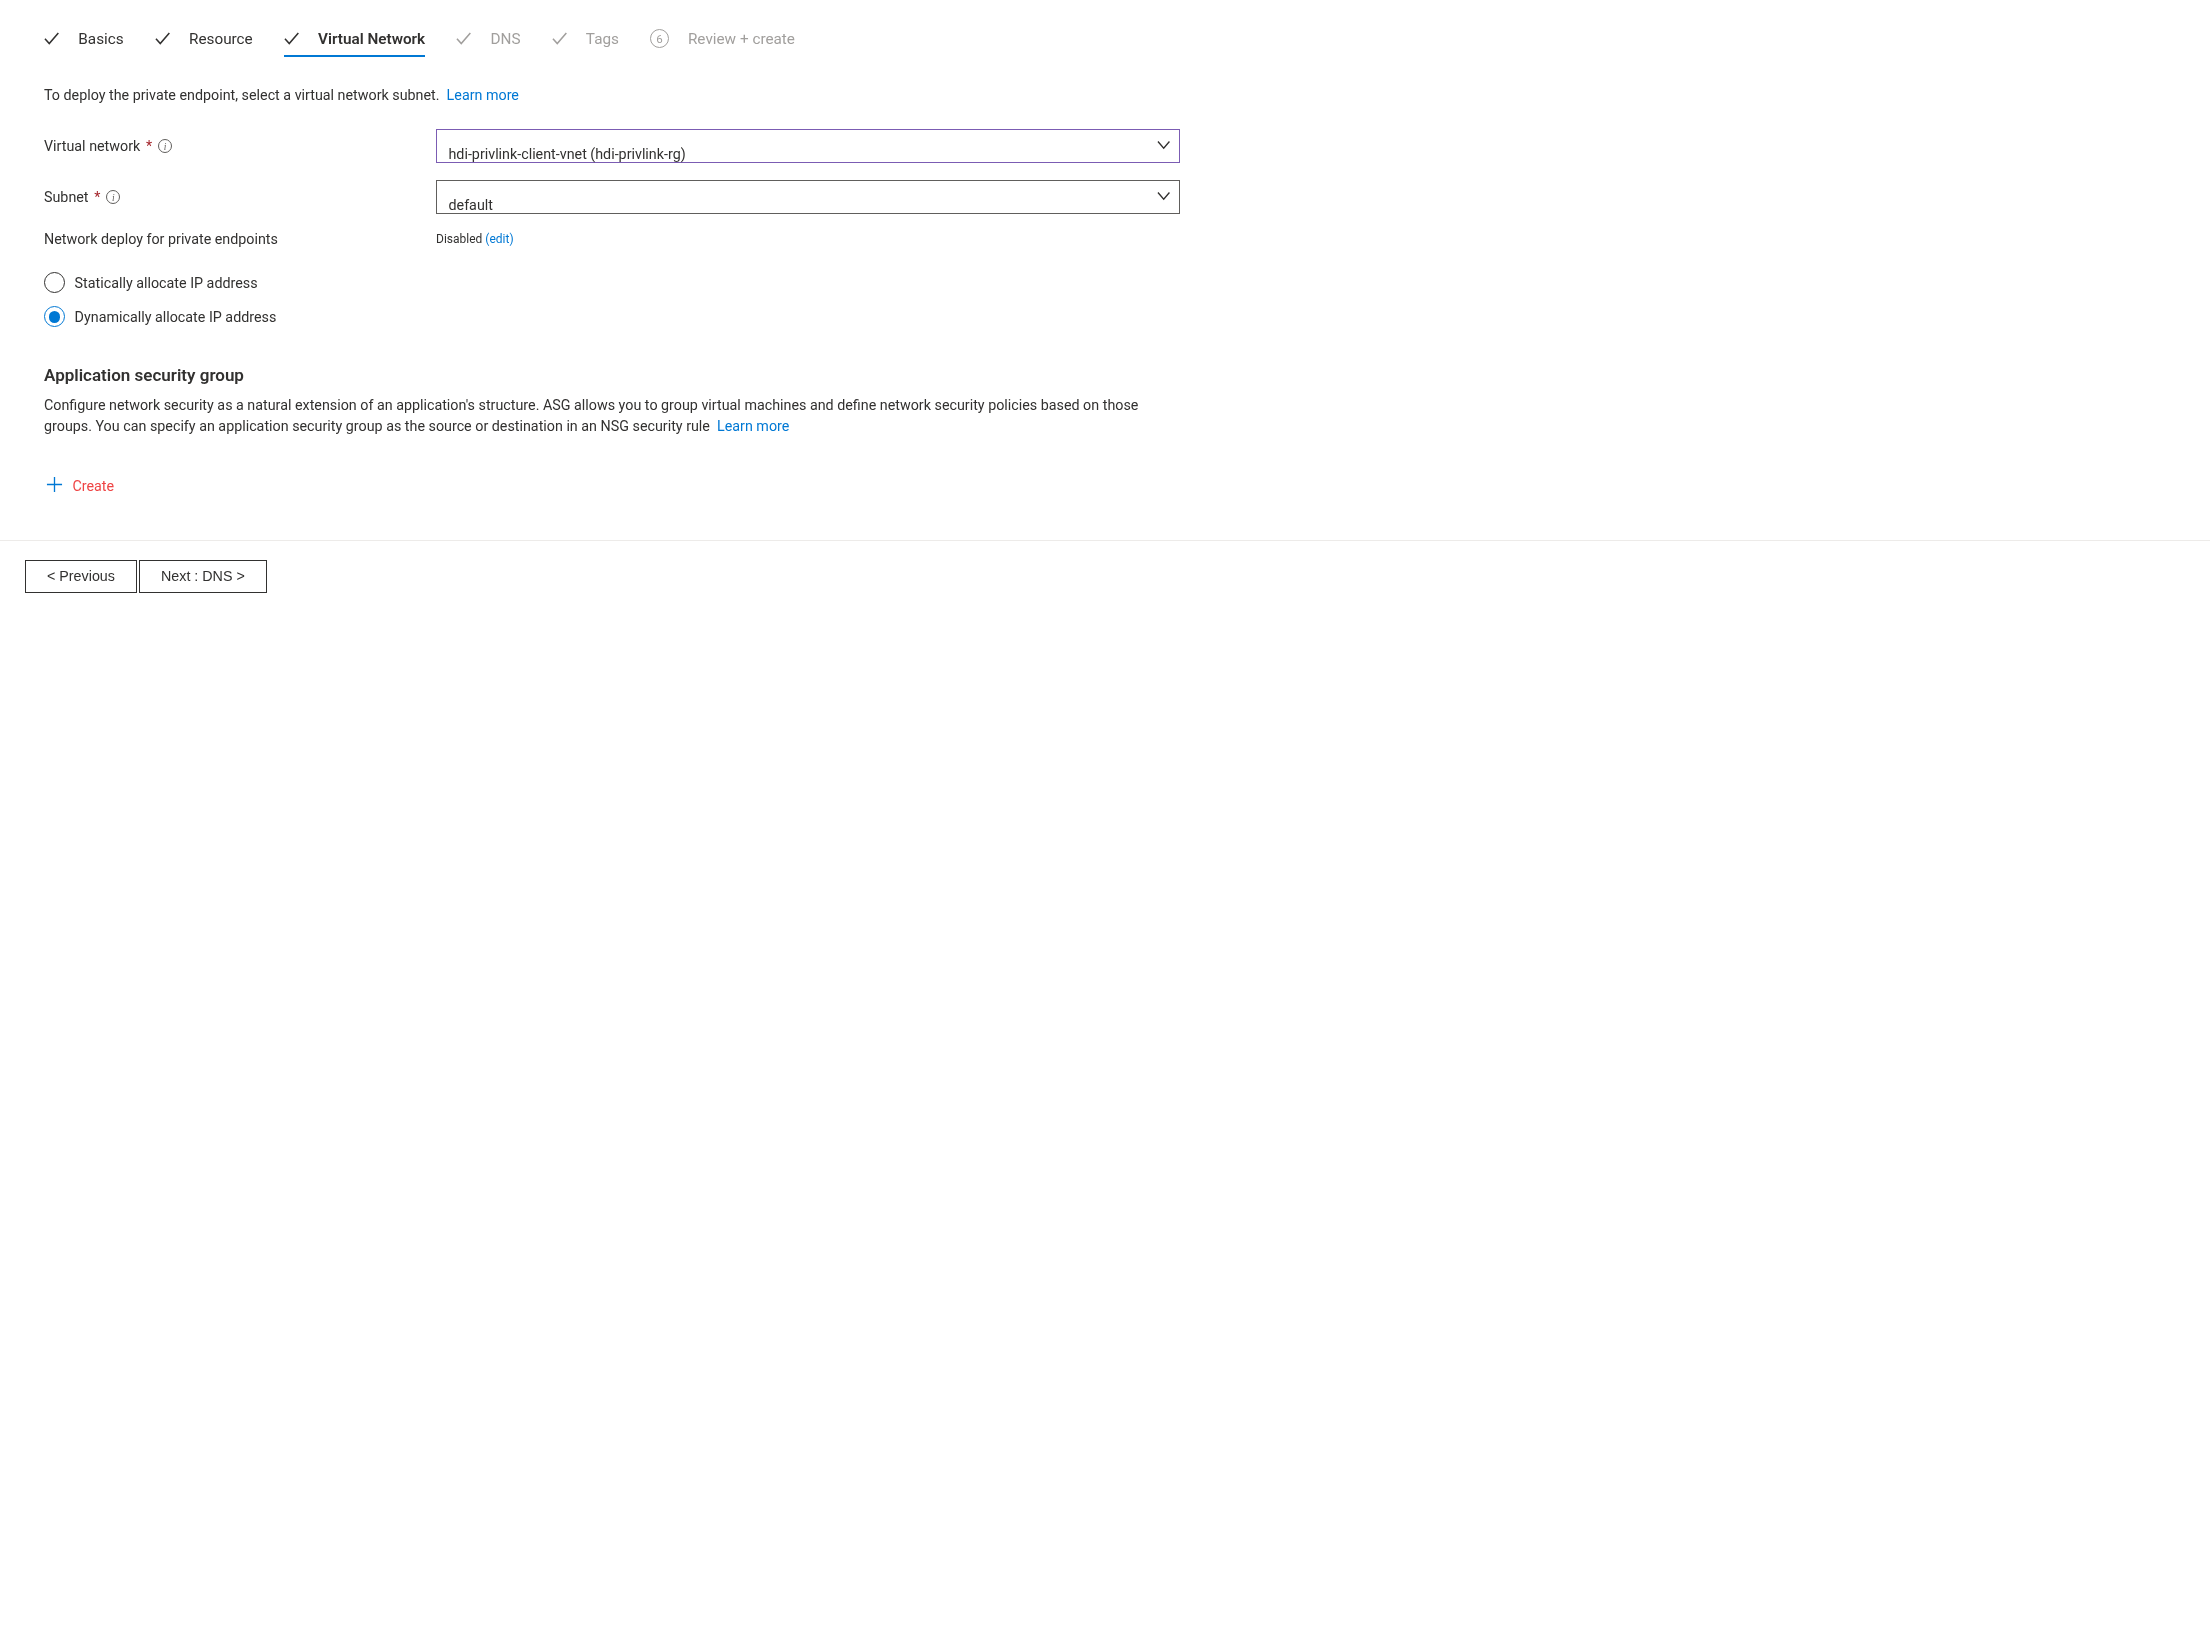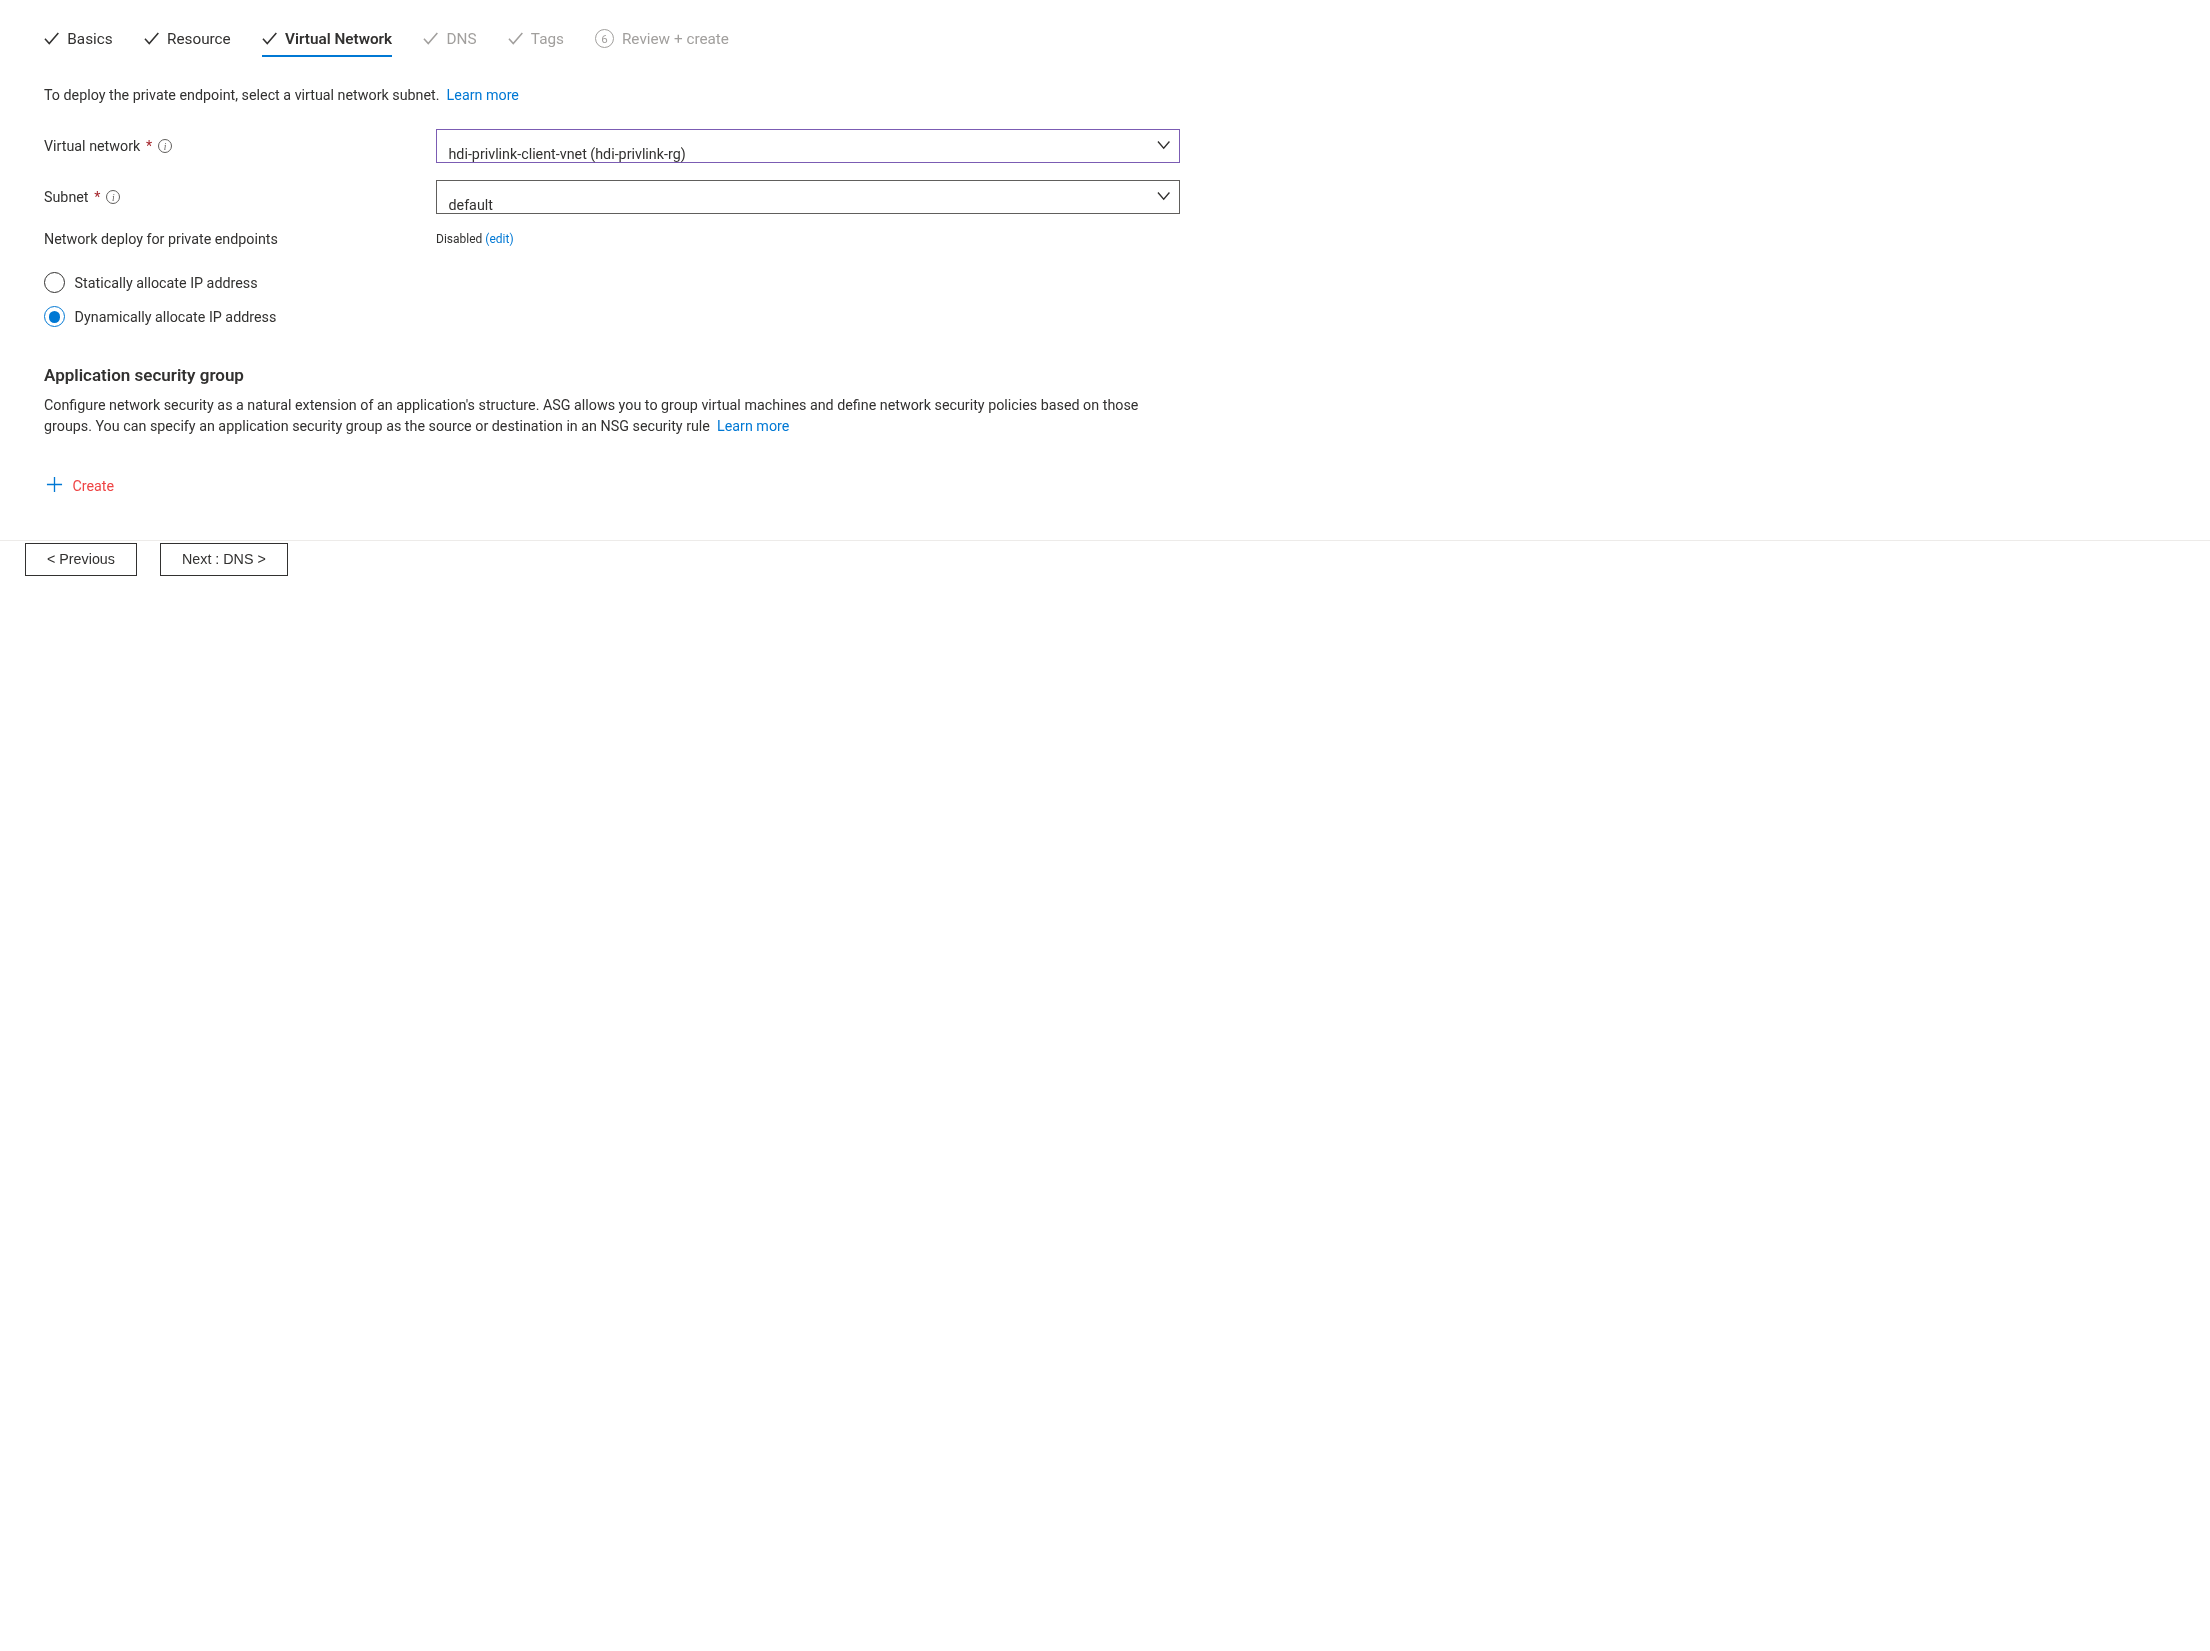--- a/index.html
+++ b/index.html
@@ -19,21 +19,21 @@
   
   .tabs {
     display: flex;
     align-items: center;
     gap: 31px;
     margin-bottom: 27px;
   }
   .tab {
     display: flex;
     align-items: center;
-    gap: 8px;
+    gap: 19px;
     font-size: 15.3px;
     color: #323130;
     cursor: pointer;
     padding-bottom: 7.6px;
     border-bottom: 2.9px solid transparent;
     white-space: nowrap;
   }
   .tab.active {
     font-weight: 600;
     border-bottom-color: #0078d4;
@@ -164,23 +164,23 @@
     color: #ef4444;
     margin-top: 9.6px;
     padding: 5.7px 1.9px;
   }
   .plus-icon { color: #0078d4; }
 
   
   .footer {
     border-top: 1px solid #edebe9;
     margin-top: 29px;
-    padding: 2px 0 19px 25px;
-    display: flex;
-    gap: 23px;
+    padding: 19px 0 19px 25px;
+    display: flex;
+    gap: 2px;
   }
   .btn {
     border: 1px solid #323130;
     background: #fff;
     padding: 7.6px 21px;
     font-size: 14.3px;
     cursor: pointer;
     color: #323130;
   }
 

